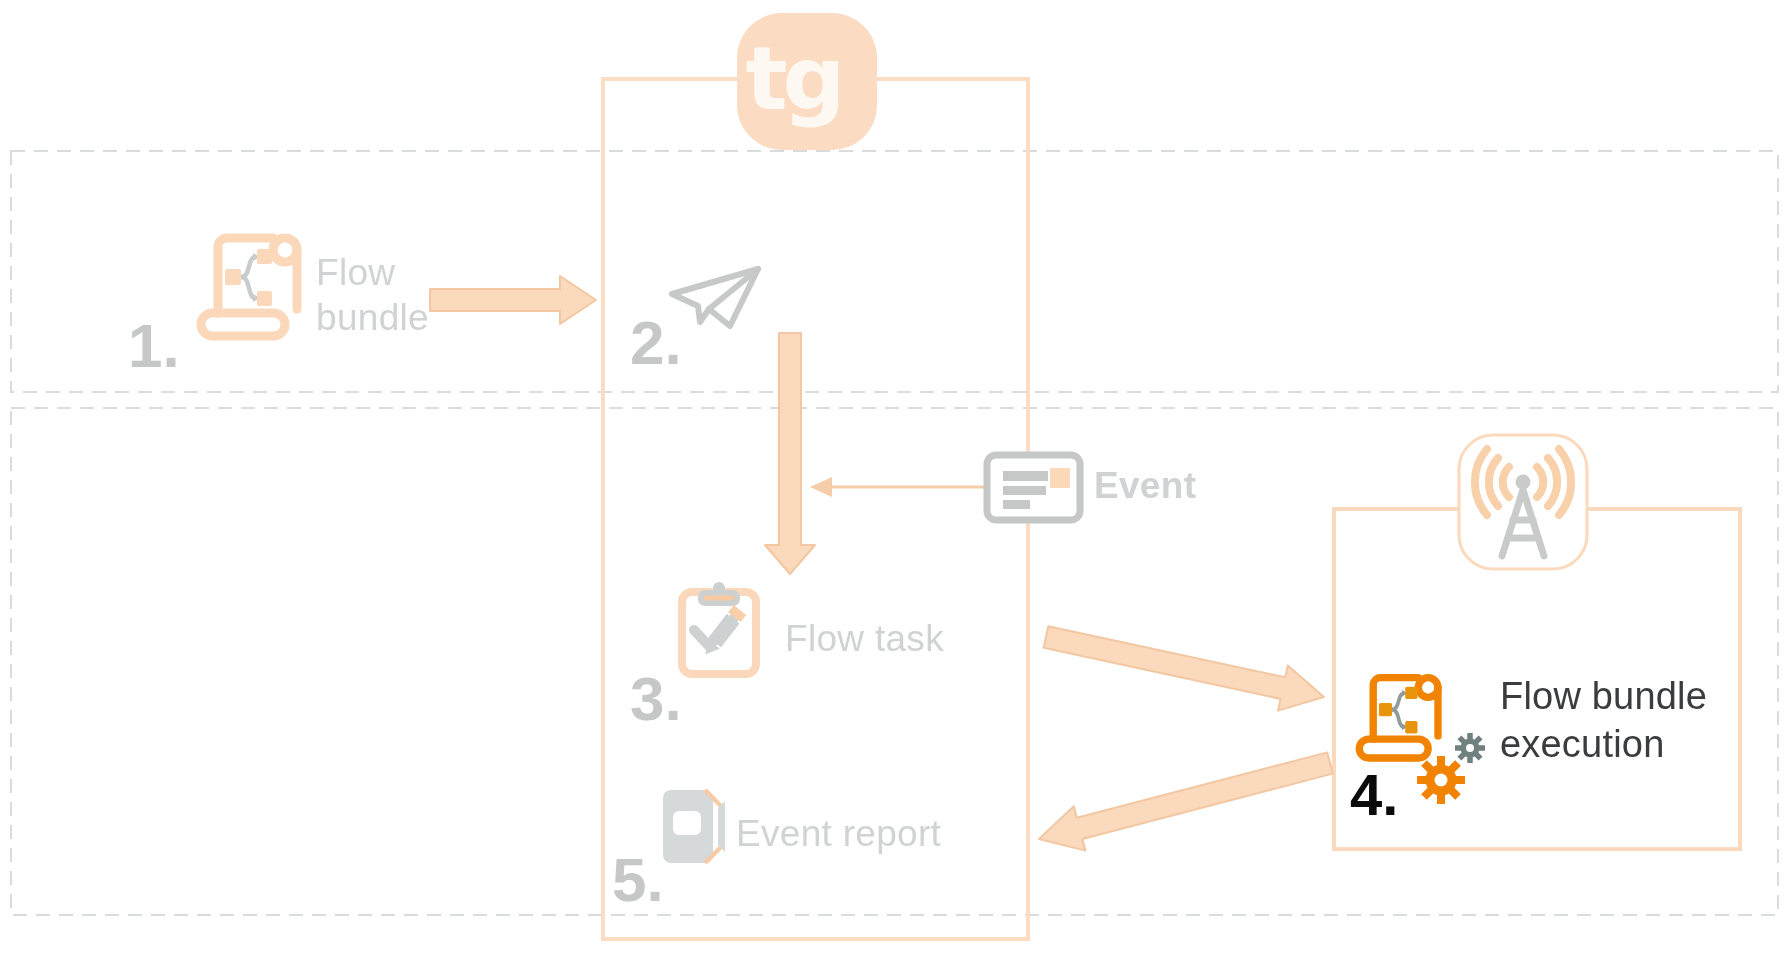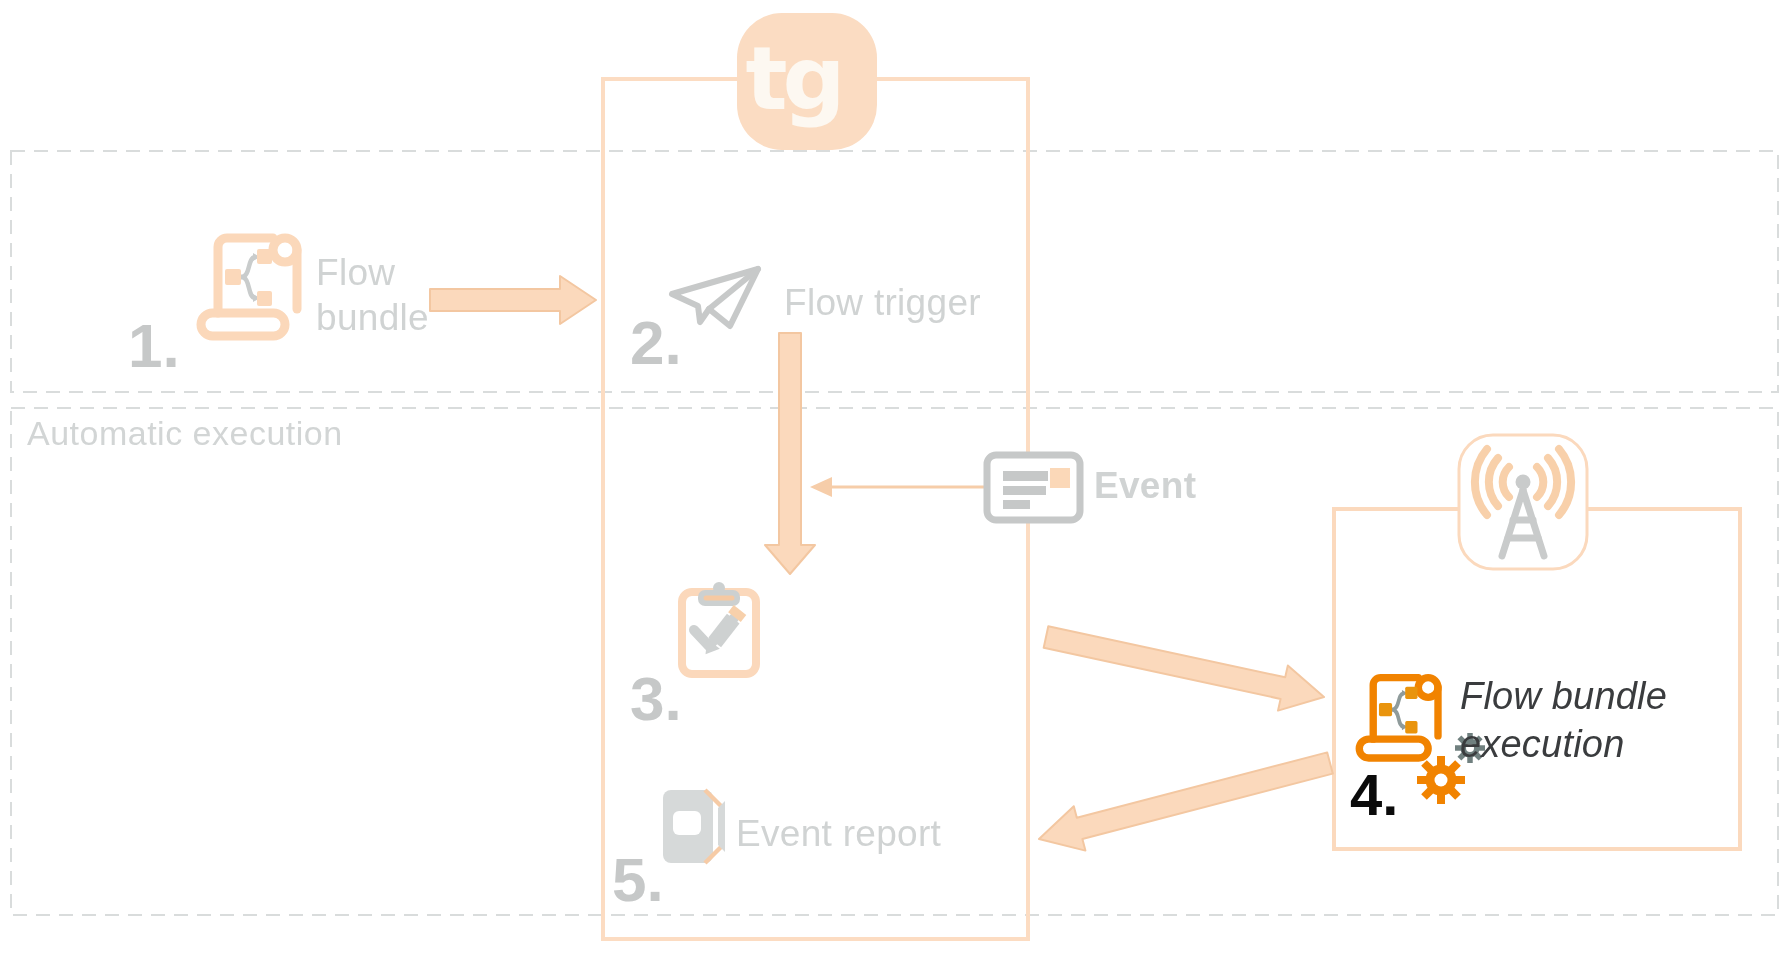--- a/index.html
+++ b/index.html
@@ -164,33 +164,32 @@
             <line x1="-4.2" y1="-4.2" x2="-10.6" y2="-10.6"></line>
           <line x1="0" y1="-6" x2="0" y2="-15"></line>
             <line x1="4.2" y1="-4.2" x2="10.6" y2="-10.6"></line>
         </g>
         <circle r="9.5" fill="#70807f"></circle>
           <circle r="4" fill="#ffffff"></circle>
       </g>
     </g>
   </svg>
 
-  <div class="abs z4 section-label" style="left:27px;top:414px;">Automatic execution</div>
 
   <div class="abs z4 tg-text" style="left:737px;top:13px;">tg</div>
 
   <div class="abs z4 node-num" style="left:128px;top:315px;">1.</div>
   <div class="abs z4 node-label" style="left:316px;top:250px;width:135px;">Flow bundle</div>
 
   <div class="abs z4 node-num" style="left:630px;top:312px;">2.</div>
-  <div class="abs z4 node-label" style="left:784px;top:280px;">Flow trigger</div>
 
   <div class="abs z4 node-label" style="left:1094px;top:463px;font-weight:bold;">Event</div>
 
   <div class="abs z4 node-num" style="left:630px;top:668px;">3.</div>
+  <div class="abs z4 node-label" style="left:785px;top:616px;">Flow task</div>
 
   <div class="abs z4 exec-num" style="left:1350px;top:766px;">4.</div>
-  <div class="abs z4 exec-label" style="left:1460px;top:673px;width:230px;font-style:italic;">Flow bundle execution</div>
+  <div class="abs z4 exec-label" style="left:1500px;top:673px;width:230px;">Flow bundle execution</div>
 
   <div class="abs z4 node-num" style="left:612px;top:849px;">5.</div>
   <div class="abs z4 node-label" style="left:736px;top:811px;">Event report</div>
 
 </div>
 
 </body></html>

